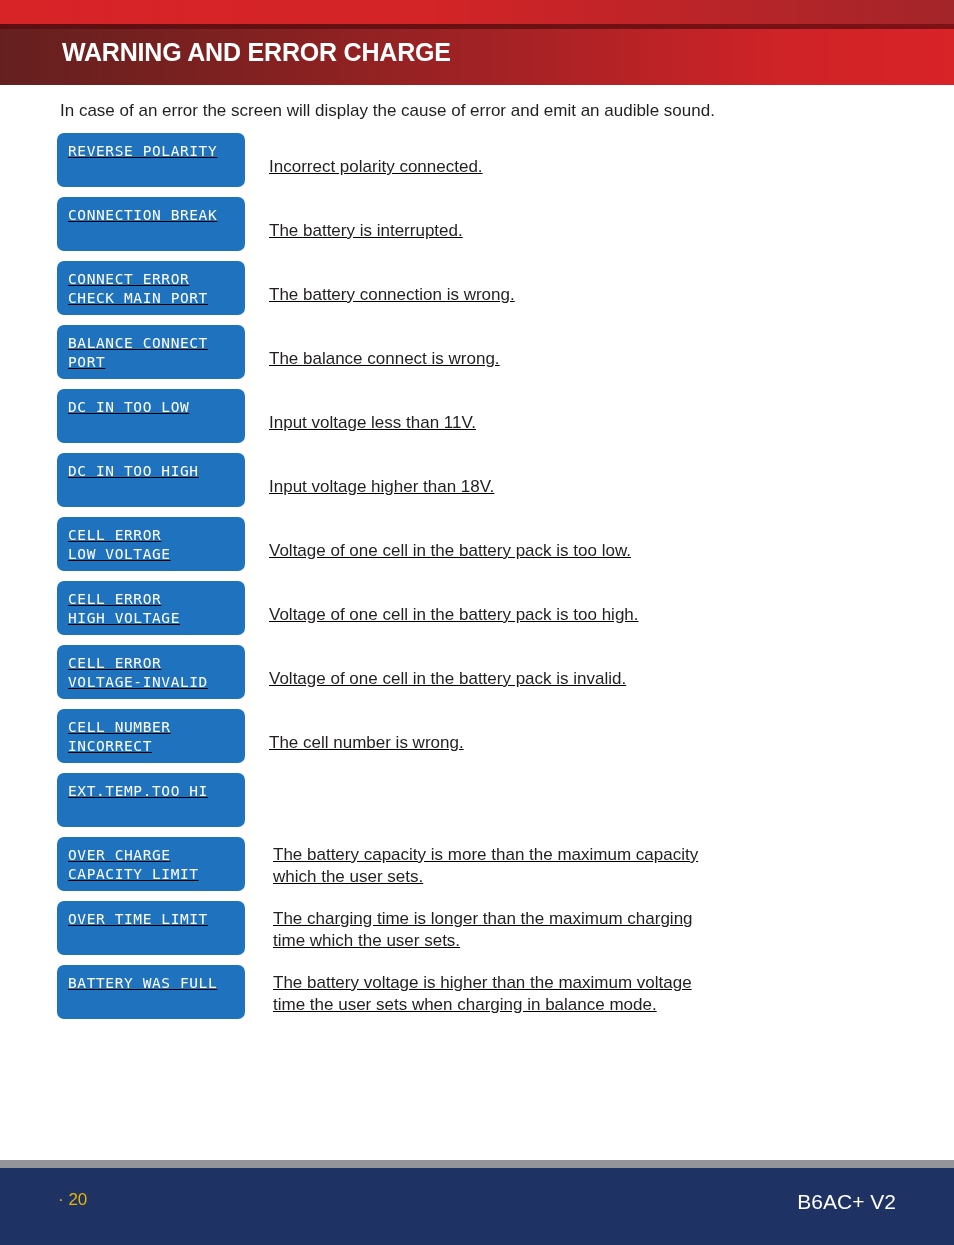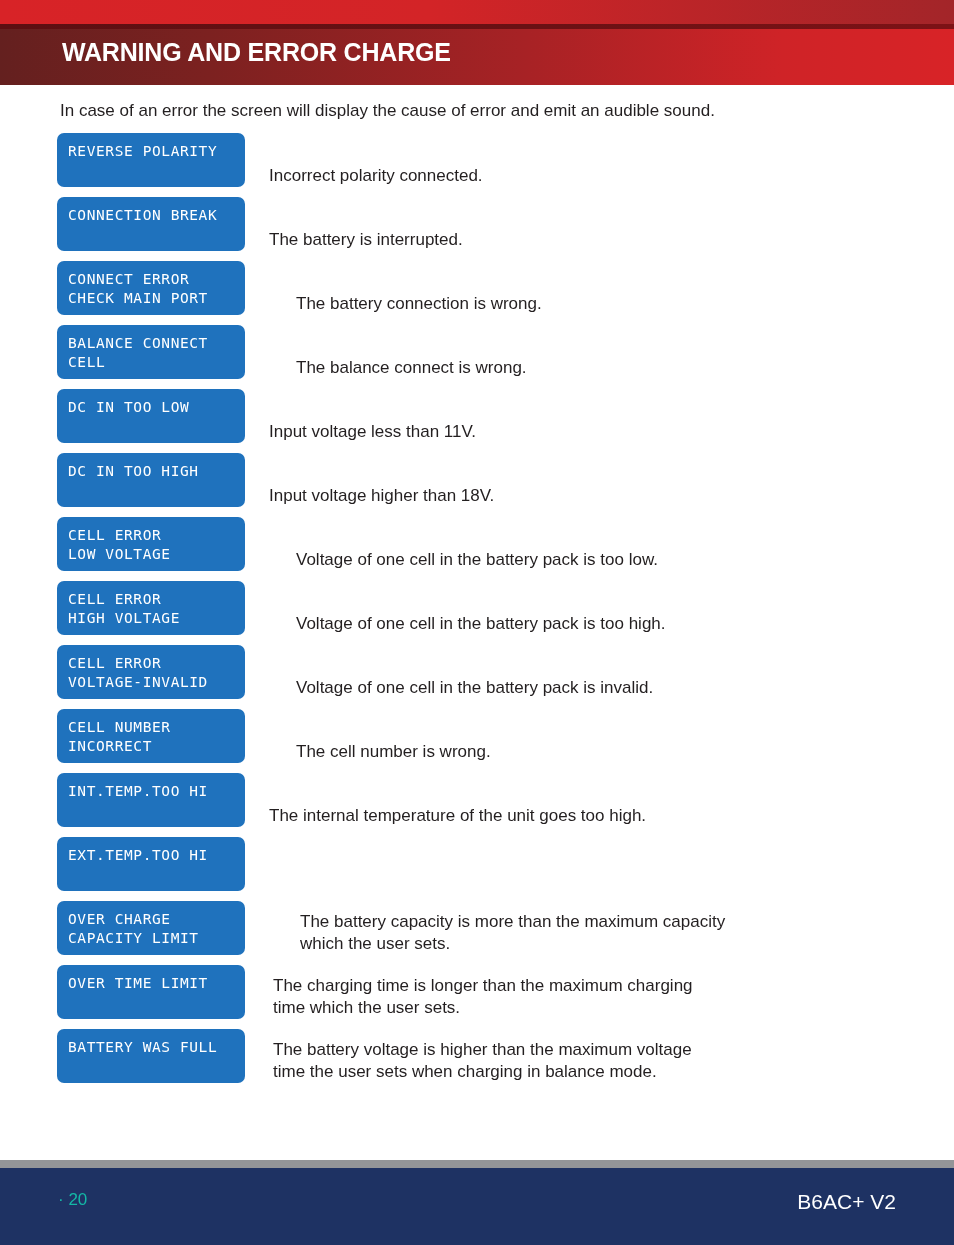--- a/index.html
+++ b/index.html
@@ -71,23 +71,24 @@
   }
 
   .rows {
     position: absolute;
     left: 57px;
     top: 48px;
     width: 850px;
   }
   .row {
     display: flex;
-    align-items: flex-end;
+    align-items: center;
     margin-bottom: 10px;
     position: relative;
+    text-decoration: underline;
   }
   .lcd {
     width: 188px;
     min-height: 54px;
     box-sizing: border-box;
     background: #1d71b8;
     background: #1f72bd;
     border-radius: 7px;
     color: #ffffff;
     font-family: "DejaVu Sans Mono", monospace;
@@ -107,21 +108,21 @@
     font-size: 17px;
     color: #231f20;
     line-height: 22px;
     padding-left: 24px;
     padding-top: 4px;
   }
   .desc-line { display: block; }
 
   
   .row.one-line .desc { padding-top: 14px; }
-  .row.two-line .desc { padding-top: 14px; margin-left: 27px; }
+  .row.two-line .desc { padding-top: 14px; }
   .row.two-line-desc .desc { padding-top: 4px; padding-left: 28px; }
 
   
   .footer-rule {
     position: absolute;
     left: 0; top: 1160px;
     width: 954px;
     height: 8px;
     background: #939598;
   }
@@ -130,21 +131,21 @@
     left: 0; top: 1168px;
     width: 954px;
     height: 77px;
     background: #1e3263;
   }
   .footer-left {
     position: absolute;
     left: 58px;
     top: 22px;
     font-size: 17px;
-    color: #14b8a6;
+    color: #eab308;
   }
   .footer-right {
     position: absolute;
     right: 58px;
     top: 22px;
     font-size: 21px;
     color: #ffffff;
   }
 </style>
 </head>
@@ -171,21 +172,21 @@
           <span class="desc-line">The battery is interrupted.</span>
         </div>
       </div>
       <div class="row two-line">
         <div class="lcd"><span class="lcd-line">CONNECT ERROR</span><span class="lcd-line">CHECK MAIN PORT</span></div>
         <div class="desc">
           <span class="desc-line">The battery connection is wrong.</span>
         </div>
       </div>
       <div class="row two-line">
-        <div class="lcd"><span class="lcd-line">BALANCE CONNECT</span><span class="lcd-line">CELL</span></div>
+        <div class="lcd"><span class="lcd-line">BALANCE CONNECT</span><span class="lcd-line">PORT</span></div>
         <div class="desc">
           <span class="desc-line">The balance connect is wrong.</span>
         </div>
       </div>
       <div class="row one-line">
         <div class="lcd"><span class="lcd-line">DC IN TOO LOW</span></div>
         <div class="desc">
           <span class="desc-line">Input voltage less than 11V.</span>
         </div>
       </div>
@@ -210,26 +211,20 @@
       <div class="row two-line">
         <div class="lcd"><span class="lcd-line">CELL ERROR</span><span class="lcd-line">VOLTAGE-INVALID</span></div>
         <div class="desc">
           <span class="desc-line">Voltage of one cell in the battery pack is invalid.</span>
         </div>
       </div>
       <div class="row two-line">
         <div class="lcd"><span class="lcd-line">CELL NUMBER</span><span class="lcd-line">INCORRECT</span></div>
         <div class="desc">
           <span class="desc-line">The cell number is wrong.</span>
-        </div>
-      </div>
-      <div class="row one-line">
-        <div class="lcd"><span class="lcd-line">INT.TEMP.TOO HI</span></div>
-        <div class="desc">
-          <span class="desc-line">The internal temperature of the unit goes too high.</span>
         </div>
       </div>
       <div class="row one-line">
         <div class="lcd"><span class="lcd-line">EXT.TEMP.TOO HI</span></div>
       </div>
       <div class="row two-line two-line-desc">
         <div class="lcd"><span class="lcd-line">OVER CHARGE</span><span class="lcd-line">CAPACITY LIMIT</span></div>
         <div class="desc">
           <span class="desc-line">The battery capacity is more than the maximum capacity</span>
           <span class="desc-line">which the  user sets.</span>

